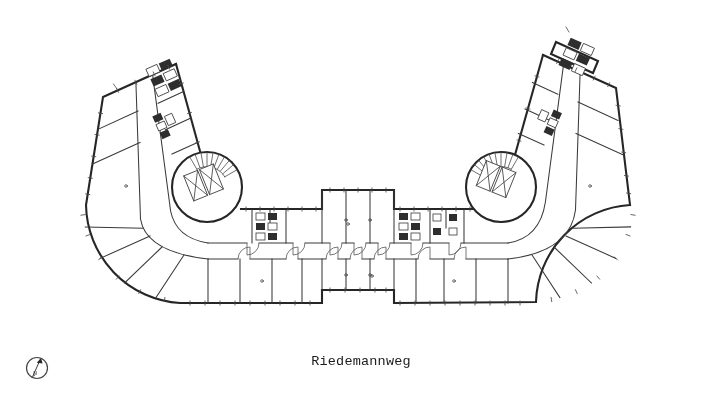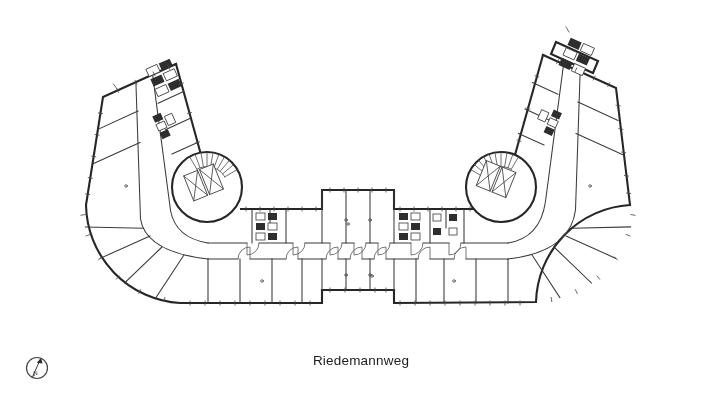--- a/index.html
+++ b/index.html
@@ -1,17 +1,17 @@
 <!DOCTYPE html>
 <html><head>
 <meta charset="utf-8">
 <style>
   html,body{margin:0;padding:0;background:#ffffff;}
   .stage{position:relative;width:716px;height:380px;background:#ffffff;overflow:hidden;
-         font-family:Liberation Sans, sans-serif;}
+         font-family:Liberation Mono, monospace;}
   .plan-svg{position:absolute;left:0;top:0;}
   
   .ext{fill:none;stroke:#262626;stroke-width:2.1;stroke-linecap:square;stroke-linejoin:miter;}
   .int{fill:none;stroke:#3a3a3a;stroke-width:1.05;stroke-linecap:square;}
   .thin{fill:none;stroke:#4a4a4a;stroke-width:0.8;stroke-linecap:square;}
   .tick{fill:none;stroke:#4a4a4a;stroke-width:0.85;}
   .door{fill:none;stroke:#555555;stroke-width:0.8;}
   .fxd{fill:#2e2e2e;stroke:none;}
   .fxs{fill:#ffffff;stroke:#3a3a3a;stroke-width:0.8;}
   .mask{fill:#ffffff;stroke:#262626;stroke-width:2.1;}

